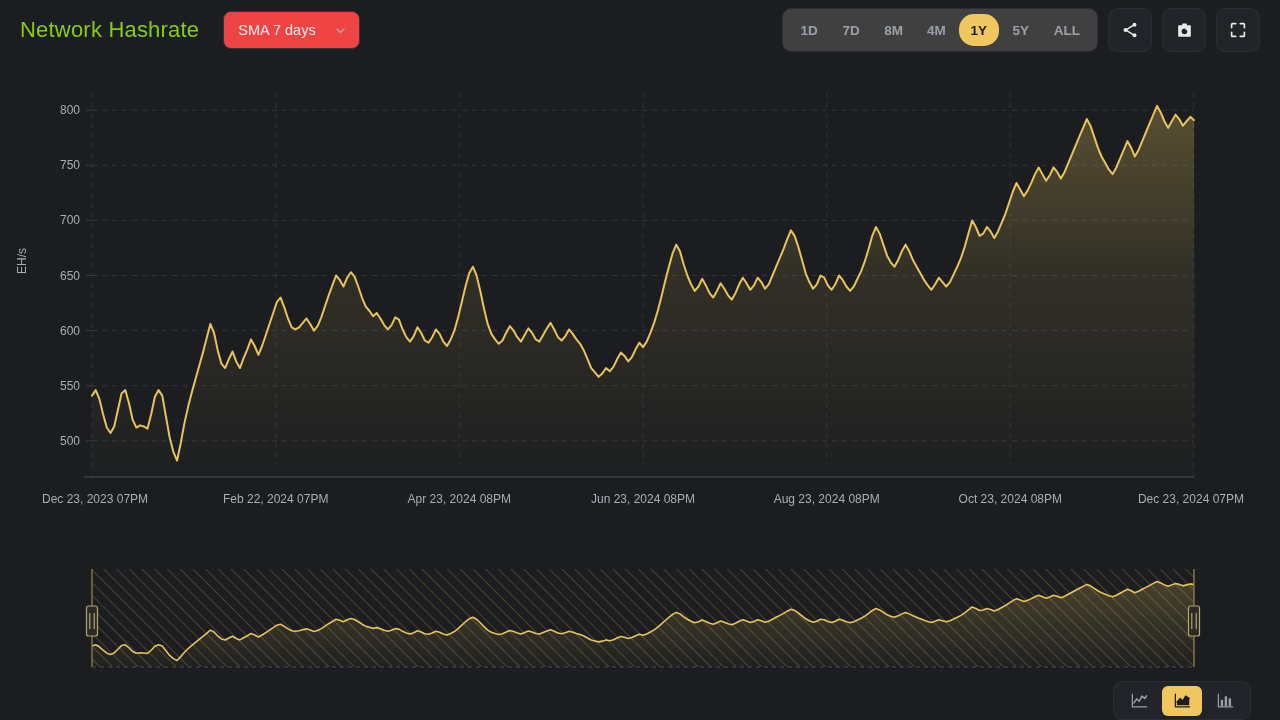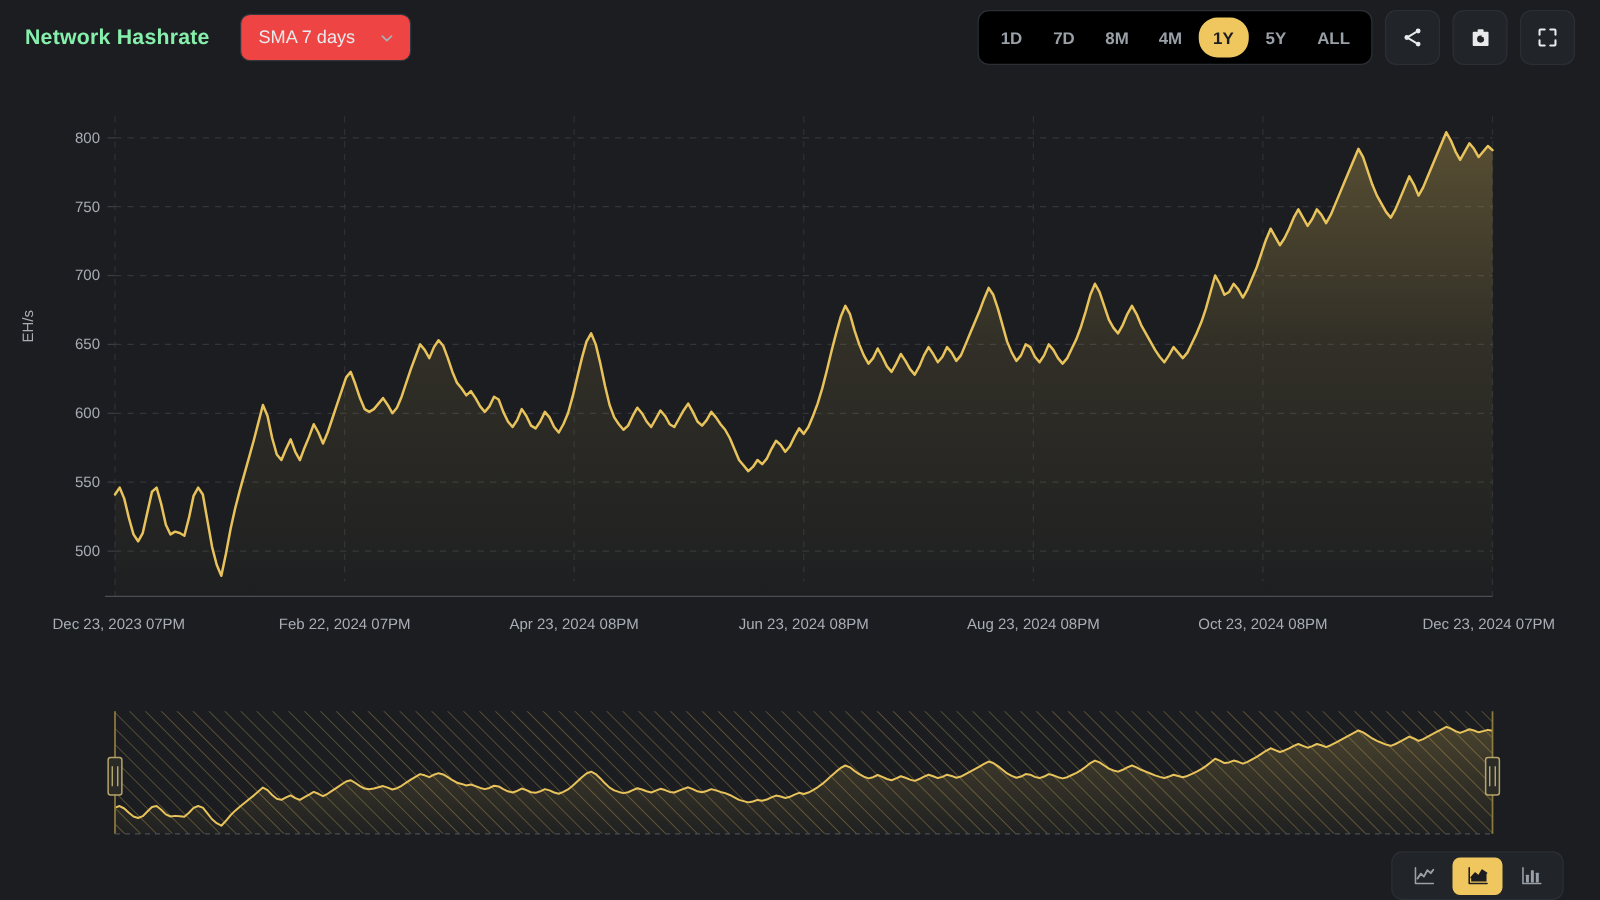--- a/index.html
+++ b/index.html
@@ -12,41 +12,41 @@
   #app { position: relative; width: 1280px; height: 720px; }
 
   
   .header {
     position: absolute; top: 0; left: 0;
     width: 1280px; height: 60px;
     display: flex; align-items: center;
     padding: 0 20px;
   }
   .title {
-    font-size: 17px; font-weight: bold; color: #86efac;
+    font-size: 22px; font-weight: normal; color: #84cc16;
     letter-spacing: .2px; white-space: nowrap;
   }
   .sma-select {
     margin-left: 24px;
     height: 38px; min-width: 137px;
     border: 1px solid #32363c; border-radius: 8px;
     background: #ef4444;
     display: flex; align-items: center; justify-content: space-between;
     padding: 0 12px 0 14px; gap: 10px; cursor: pointer;
   }
   .sma-select .lbl { font-size: 14.5px; color: #e9eaec; white-space: nowrap; }
   .chev { width: 13px; height: 13px; flex: 0 0 auto; }
   .chev svg { display: block; }
 
   .header-right {
     margin-left: auto; display: flex; align-items: center; gap: 10px;
   }
   .range-group {
     height: 44px; display: flex; align-items: center;
-    background: #000000; border: 1px solid #2b2f35; border-radius: 9px;
+    background: #404040; border: 1px solid #2b2f35; border-radius: 9px;
     padding: 5px 6px; gap: 2px;
   }
   .range-btn {
     height: 32px; min-width: 40px; padding: 0 11px;
     display: flex; align-items: center; justify-content: center;
     font-size: 13.5px; font-weight: bold; color: #9aa0a8;
     background: transparent; border: none; border-radius: 6px;
     cursor: pointer; white-space: nowrap;
   }
   .range-btn.active { background: #efc75e; color: #1b1d20; border-radius: 15px; }

